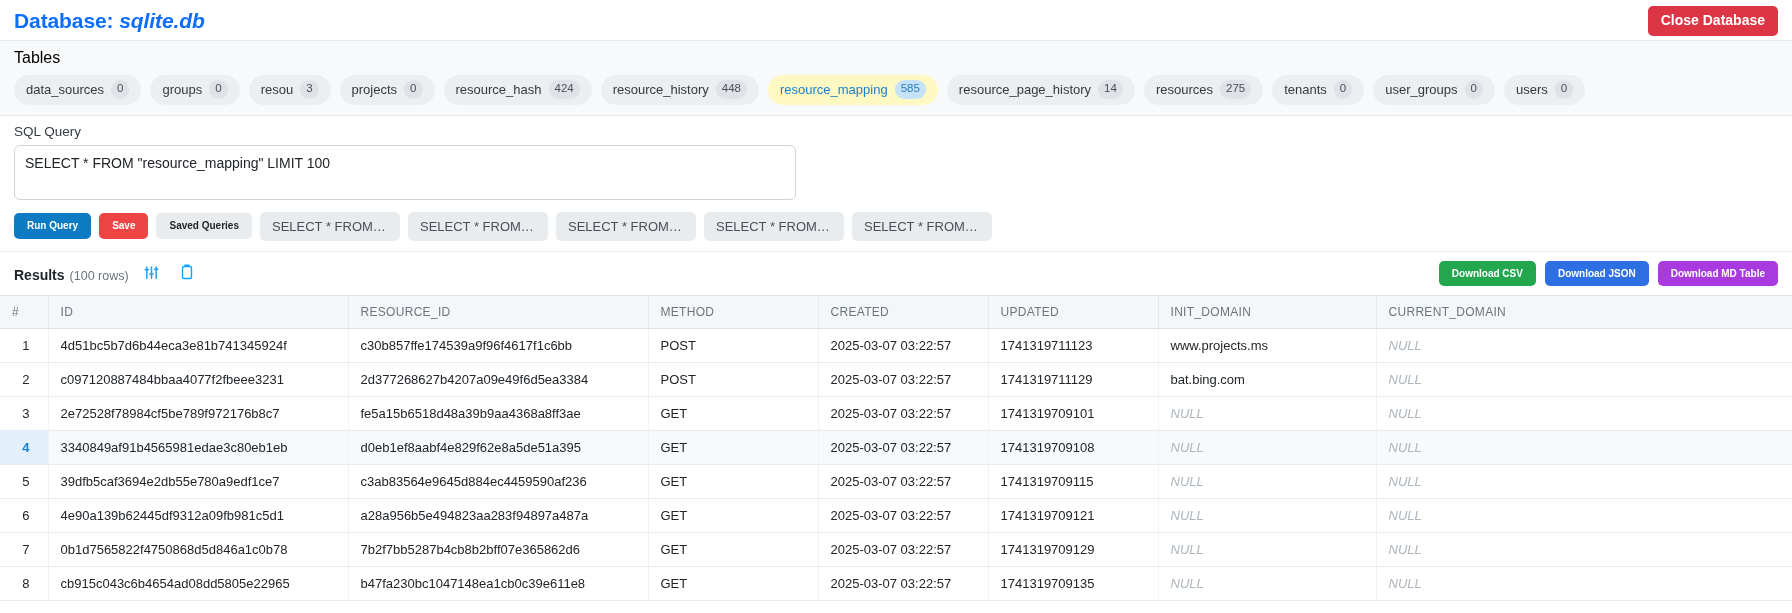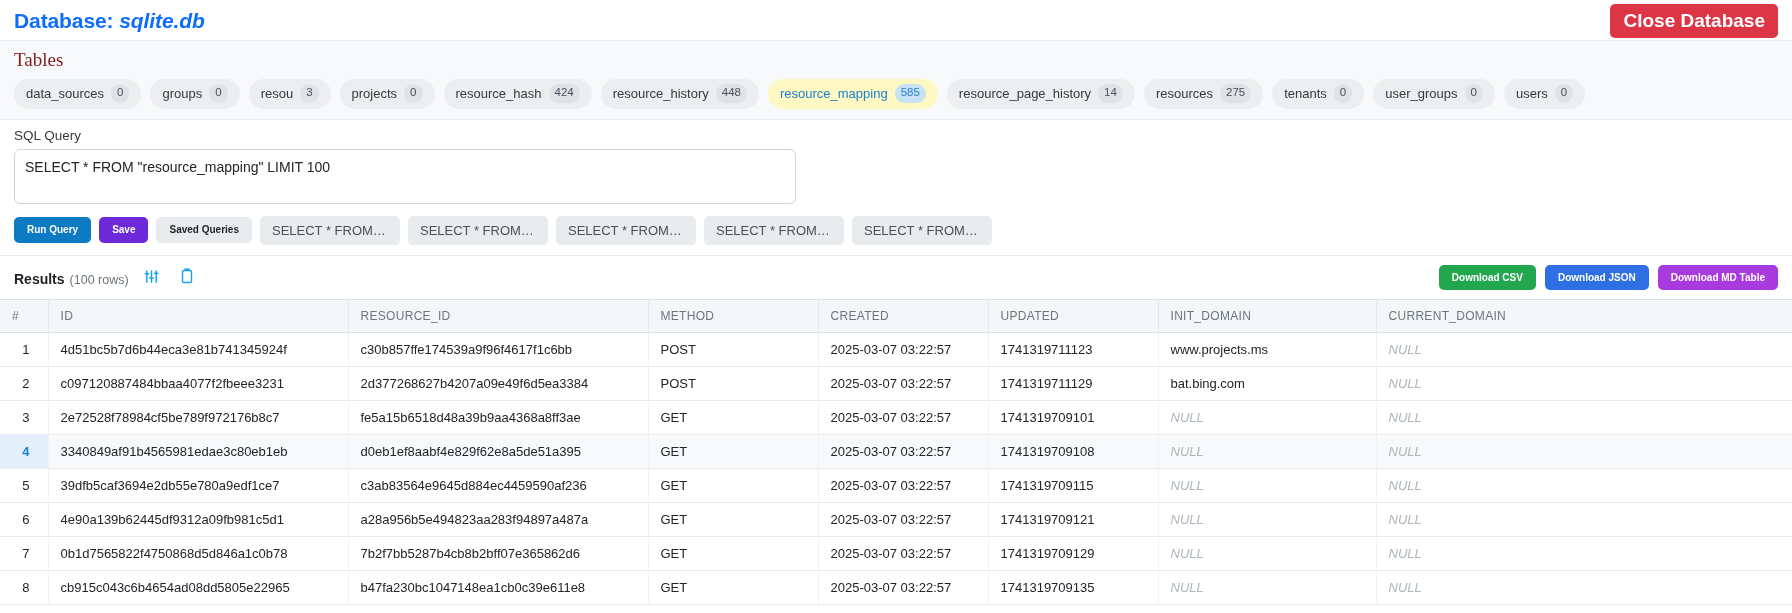--- a/index.html
+++ b/index.html
@@ -20,34 +20,34 @@
     padding: 10px 14px 8px 14px;
     height: 40px;
   }
   .db-title {
     font-size: 21px; font-weight: 700; color: #0d6efd;
     letter-spacing: -0.1px; white-space: nowrap;
   }
   .db-title .db-name { font-style: italic; }
   .close-db-btn {
     background: #dc3545; color: #fff; border: none;
-    border-radius: 5px; font-size: 19px; font-weight: 700;
+    border-radius: 5px; font-size: 14px; font-weight: 700;
     padding: 7px 13px; cursor: pointer;
     font-family: "Liberation Sans", sans-serif;
     line-height: 1.1;
   }
 
   
   .tables-panel {
     background: #f8f9fa;
     border-top: 1px solid #e9ecef;
     border-bottom: 1px solid #e9ecef;
     padding: 8px 14px 10px 14px;
   }
-  .tables-label { font-size: 19px; color: #7f1d1d; margin-bottom: 8px; font-family: Liberation Serif, serif; }
+  .tables-label { font-size: 16px; color: #000000; margin-bottom: 8px; }
   .chip-row { display: flex; flex-wrap: nowrap; gap: 9px; align-items: center; }
   .chip {
     display: inline-flex; align-items: center; gap: 7px;
     background: #eceef0; border-radius: 16px;
     padding: 5px 12px 6px 12px;
     font-size: 13px; color: #343a40; white-space: nowrap;
     cursor: pointer; border: none;
     font-family: "Liberation Sans", sans-serif;
   }
   .chip.active { background: #fef9c3; color: #1b7fd0; }
@@ -75,21 +75,21 @@
     display: flex; align-items: center; gap: 8px;
     padding: 8px 14px 10px 14px;
   }
   .btn {
     border: none; border-radius: 5px;
     font-size: 10px; font-weight: 700;
     padding: 7px 13px; cursor: pointer; white-space: nowrap;
     font-family: "Liberation Sans", sans-serif; line-height: 1.15;
   }
   .btn-run { background: #0d7bc4; color: #fff; }
-  .btn-save { background: #6d28d9; color: #fff; }
+  .btn-save { background: #ef4444; color: #fff; }
   .btn-saved { background: #e9ecef; color: #212529; }
   .btn-recent {
     background: #e9ecef; color: #495057; font-weight: 400;
     border-radius: 5px; padding: 7px 12px; font-size: 13px;
     max-width: 140px; overflow: hidden; text-overflow: ellipsis;
     white-space: nowrap; border: none; cursor: pointer;
     font-family: "Liberation Sans", sans-serif;
   }
 
   

